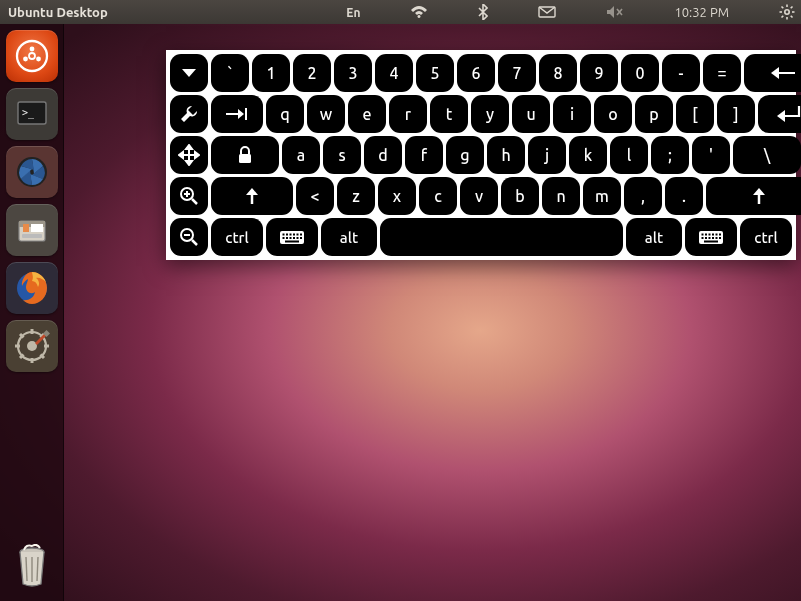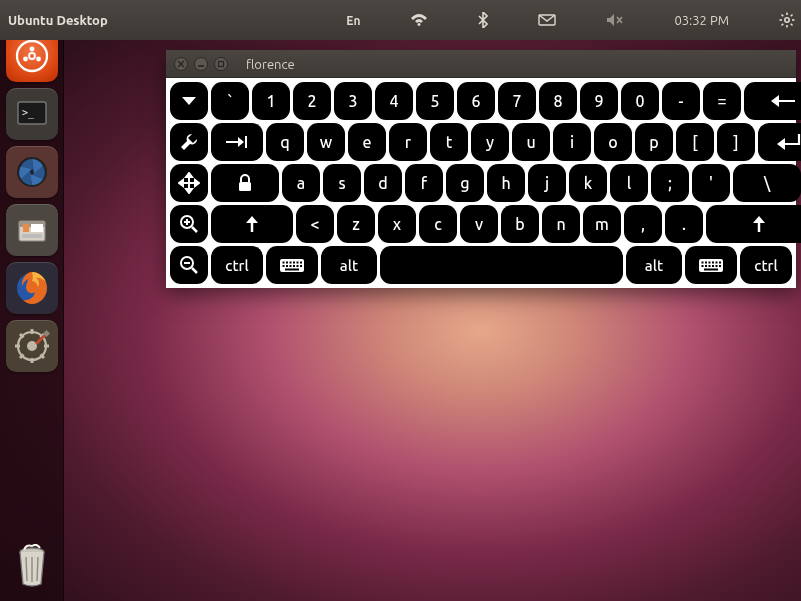--- a/index.html
+++ b/index.html
@@ -5,21 +5,21 @@
 * { margin: 0; padding: 0; box-sizing: border-box; }
 body {
   width: 801px; height: 601px;
   font-family: "Ubuntu", "DejaVu Sans", sans-serif;
   overflow: hidden;
   position: relative;
   background: radial-gradient(ellipse 600px 400px at 60% 55%, #e5a78a 0%, #d08878 15%, #b0516f 35%, #7b2a49 55%, #4e1a2e 75%, #2e0f1b 100%);
 }
 
 .top-panel {
-  position: absolute; top: 0; left: 0; right: 0; height: 40px;
+  position: absolute; top: 0; left: 0; right: 0; height: 24px;
   background: linear-gradient(#4b4641, #3c3834);
   display: flex; align-items: center; color: #e6e1d9;
   font-size: 13px; font-weight: bold;
   z-index: 10;
 }
 .top-panel .title { padding-left: 8px; }
 .top-panel .spacer { flex: 1; }
 .indicator { display: inline-flex; align-items: center; justify-content: center; height: 24px; padding: 0 6px; color: #ddd8cf; font-size: 12px; font-weight: normal; margin-left: 38px; }
 .indicator svg { display: block; }
 
@@ -121,21 +121,21 @@
         <rect x="1" y="1" width="16" height="10" rx="1" fill="none" stroke="#ddd8cf" stroke-width="1.4"></rect>
         <path d="M1 1 L9 7 L17 1" fill="none" stroke="#ddd8cf" stroke-width="1.4"></path>
       </svg>
   </span>
   <span class="indicator" style="opacity:0.55">
     <svg width="18" height="14" viewBox="0 0 18 14">
         <path d="M1 5 H4 L8 1 V13 L4 9 H1 Z" fill="#ddd8cf"></path>
         <path d="M11 4 L16 10 M16 4 L11 10" stroke="#ddd8cf" stroke-width="1.6"></path>
       </svg>
   </span>
-  <span class="indicator" style="font-size:13px;">03:32 PM</span>
+  <span class="indicator" style="font-size:13px;">10:32 PM</span>
   <span class="indicator">
     <svg width="16" height="16" viewBox="0 0 16 16">
         <circle cx="8" cy="8" r="2.2" fill="none" stroke="#ddd8cf" stroke-width="1.6"></circle>
         <g stroke="#ddd8cf" stroke-width="1.6">
           <line x1="8" y1="0.5" x2="8" y2="3"></line>
           <line x1="8" y1="13" x2="8" y2="15.5"></line>
           <line x1="0.5" y1="8" x2="3" y2="8"></line>
           <line x1="13" y1="8" x2="15.5" y2="8"></line>
           <line x1="2.5" y1="2.5" x2="4.3" y2="4.3"></line>
           <line x1="11.7" y1="11.7" x2="13.5" y2="13.5"></line>
@@ -218,39 +218,20 @@
           <line x1="14" y1="13" x2="15" y2="37"></line>
           <line x1="20" y1="13" x2="20" y2="38"></line>
           <line x1="26" y1="13" x2="25" y2="37"></line>
         </g>
         <path d="M12 6 Q14 0 20 2 Q25 -1 28 4" fill="none" stroke="#f8f5ed" stroke-width="2"></path>
       </svg>
   </div>
 </div>
 
 <div class="florence">
-  <div class="titlebar">
-    <span class="tbtn">
-        <svg width="8" height="8" viewBox="0 0 8 8">
-          <path d="M1 1 L7 7 M7 1 L1 7" stroke="#2a2724" stroke-width="1.6"></path>
-        </svg>
-      </span>
-    <span class="tbtn">
-        <svg width="8" height="8" viewBox="0 0 8 8">
-          <line x1="1" y1="6" x2="7" y2="6" stroke="#2a2724" stroke-width="1.8"></line>
-        </svg>
-      </span>
-    <span class="tbtn">
-        <svg width="8" height="8" viewBox="0 0 8 8">
-          <rect x="1.5" y="1.5" width="5" height="5" fill="none" stroke="#2a2724" stroke-width="1.4"></rect>
-        </svg>
-      </span>
-    <span style="width:6px"></span>
-    <span>florence</span>
-  </div>
   <div class="kbd" id="kbd">
       <div class="row">
         <div class="key k1 icon-key">
           <svg width="18" height="14" viewBox="0 0 18 14">
             <path d="M2 3 L9 11 L16 3" fill="#fff"></path>
           </svg>
         </div>
         <div class="key k1">`</div>
         <div class="key k1">1</div>
         <div class="key k1">2</div>

